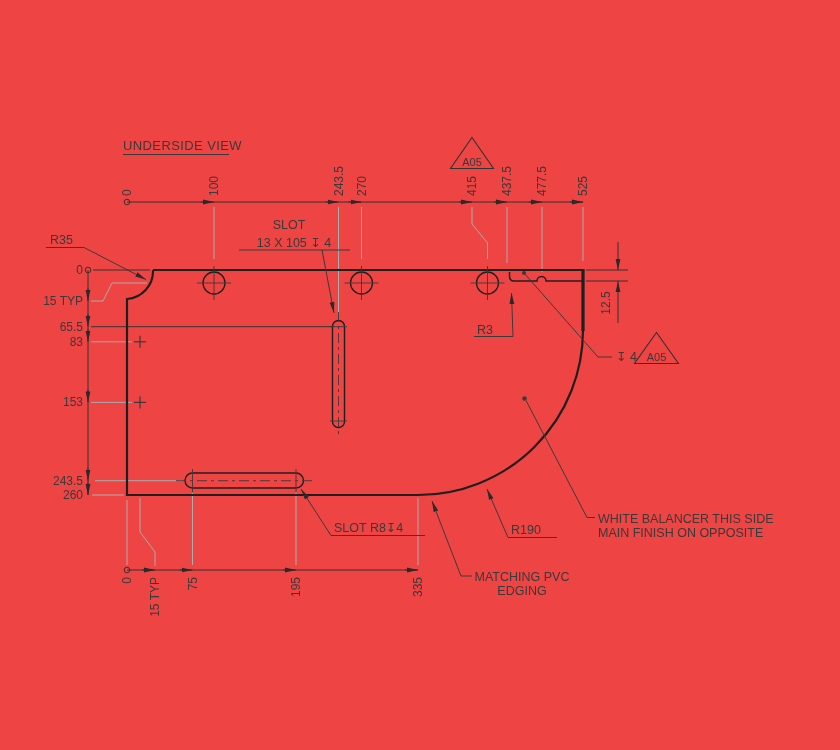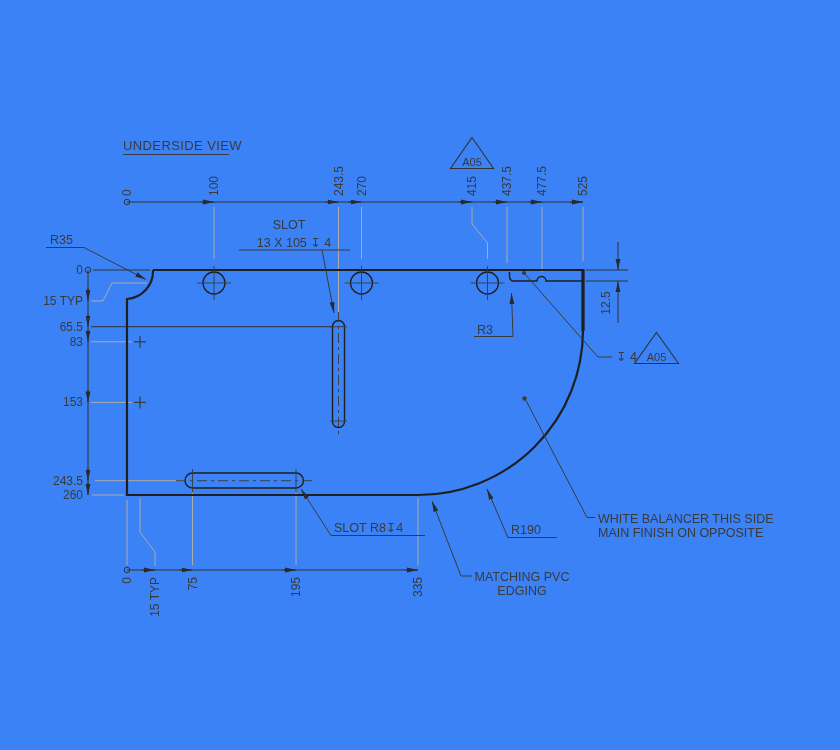--- a/index.html
+++ b/index.html
@@ -1,16 +1,16 @@
 <!DOCTYPE html>
 <html><head>
 <meta charset="utf-8">
 <style>
   html,body{margin:0;padding:0;background:#ffffff;}
-  .stage{position:relative;width:840px;height:750px;background:#3b82f6;overflow:hidden;
+  .stage{position:relative;width:840px;height:750px;background:#ef4444;overflow:hidden;
          font-family:"Liberation Sans","DejaVu Sans",sans-serif;}
   svg text{fill:#3a3a3a;font-family:"Liberation Sans","DejaVu Sans",sans-serif;}
   .t-dim{font-size:12px;}
   .t-note{font-size:12.5px;}
   .t-flag{font-size:11px;}
   .t-title{font-size:13px;letter-spacing:.4px;}
 </style>
 </head>
 <body>
 

